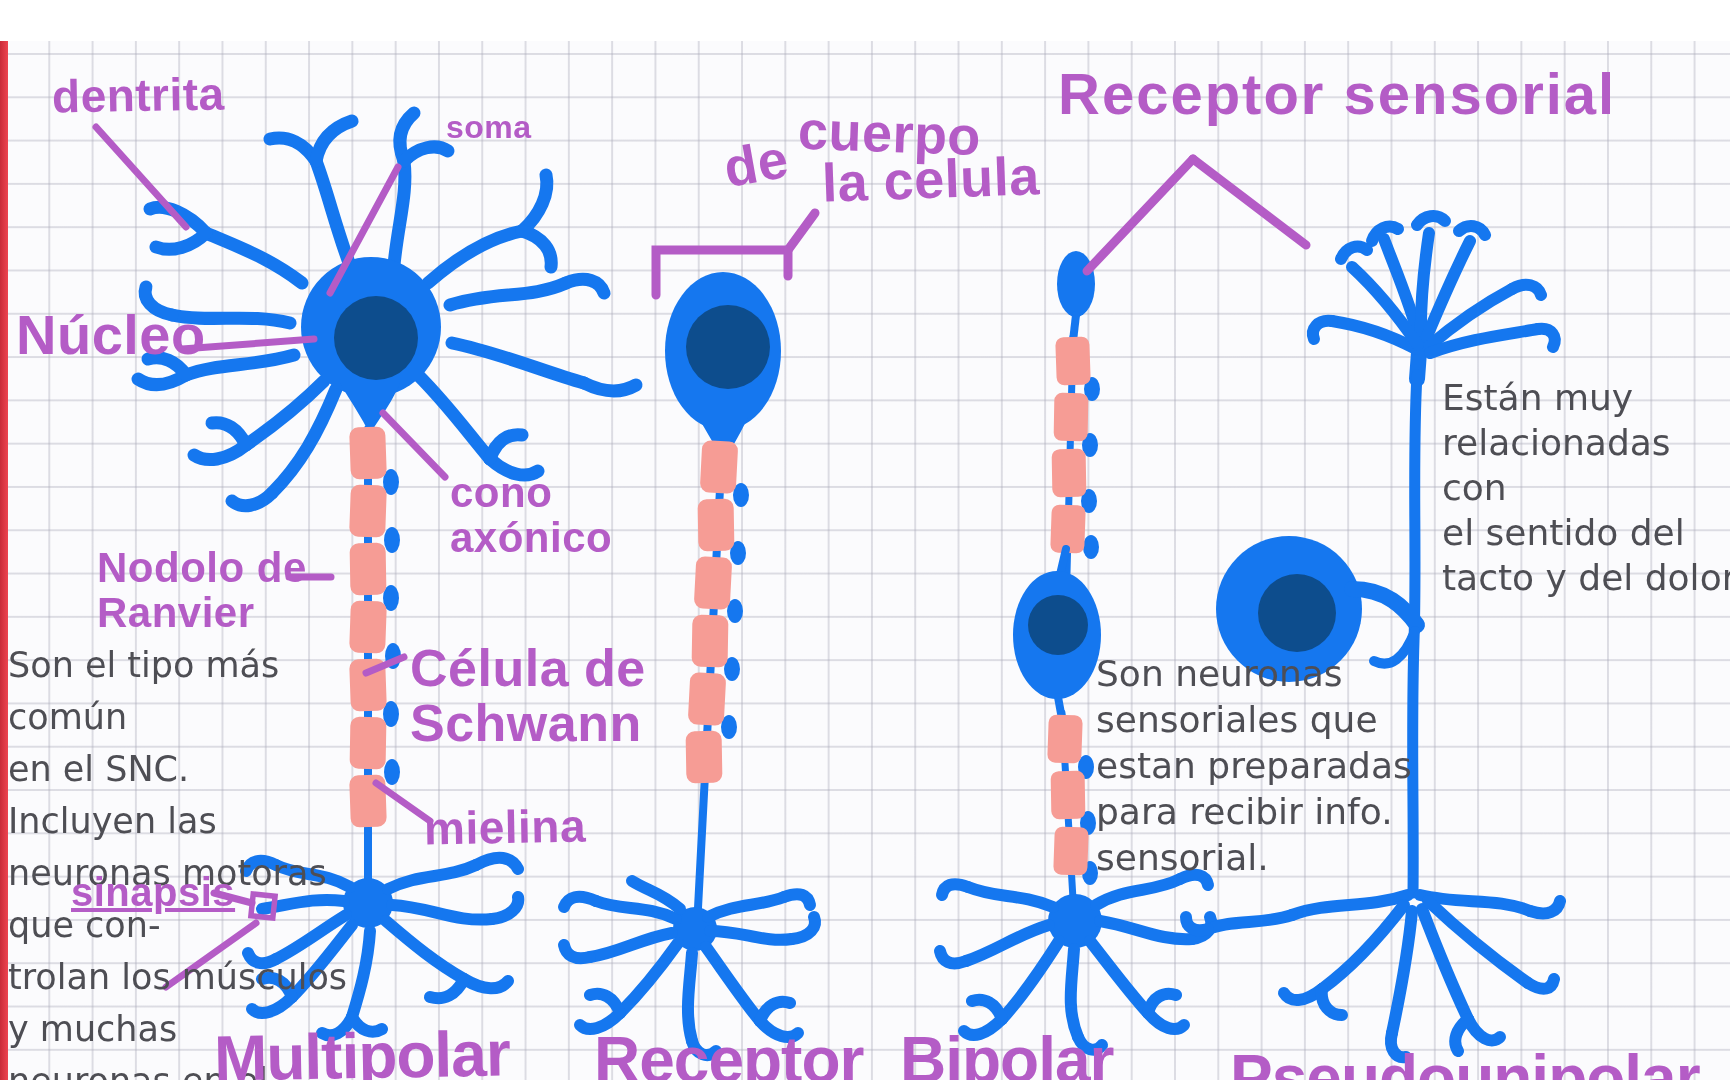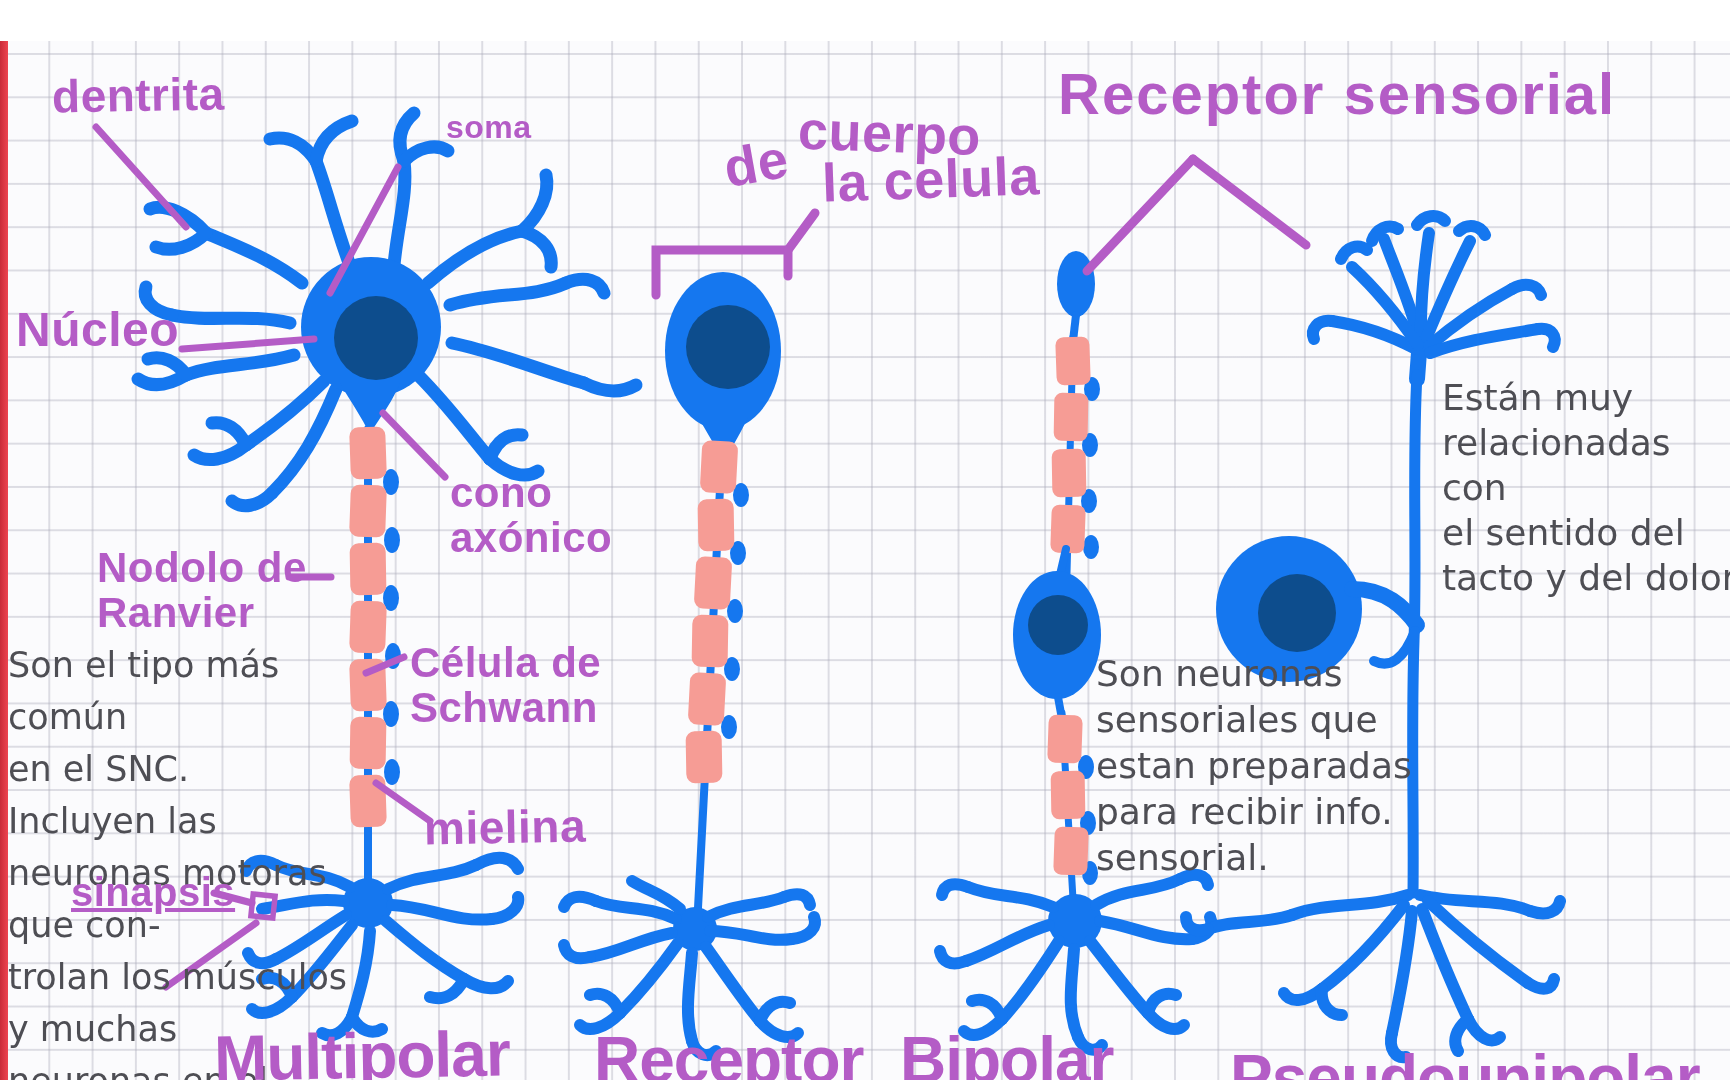--- a/index.html
+++ b/index.html
@@ -276,29 +276,29 @@
       <path d="M788,209 L815,172" stroke-width="9"></path>
       <path d="M1193,118 L1087,230" stroke-width="9"></path>
       <path d="M1193,118 L1306,204" stroke-width="9"></path>
     </g>
   </svg>
 
   <div class="lbl" style="left:52px;top:30px;font-size:46px;transform:rotate(-1deg);">dentrita</div>
 
   <div class="lbl" style="left:446px;top:70px;font-size:32px;">soma</div>
 
-  <div class="lbl" style="left:16px;top:264px;font-size:48px;">Núcleo</div>
+  <div class="lbl" style="left:16px;top:264px;font-size:56px;">Núcleo</div>
 
   <div class="lbl" style="left:97px;top:505px;font-size:42px;">Nodolo de
 Ranvier</div>
 
   <div class="lbl" style="left:450px;top:430px;font-size:42px;">cono
 axónico</div>
 
-  <div class="lbl" style="left:410px;top:600px;font-size:42px;">Célula de
+  <div class="lbl" style="left:410px;top:600px;font-size:52px;">Célula de
 Schwann</div>
 
   <div class="lbl" style="left:424px;top:762px;font-size:46px;transform:rotate(-1deg);">mielina</div>
 
   <div class="lbl" style="left:71px;top:830px;font-size:40px;text-decoration:underline;">sinapsis</div>
 
 
   <div class="lbl" style="left:724px;top:94px;font-size:54px;transform:rotate(-10deg);">de</div>
   <div class="lbl" style="left:798px;top:64px;font-size:54px;transform:rotate(2deg);">cuerpo</div>
   <div class="lbl" style="left:822px;top:110px;font-size:54px;transform:rotate(-2deg);">la celula</div>

